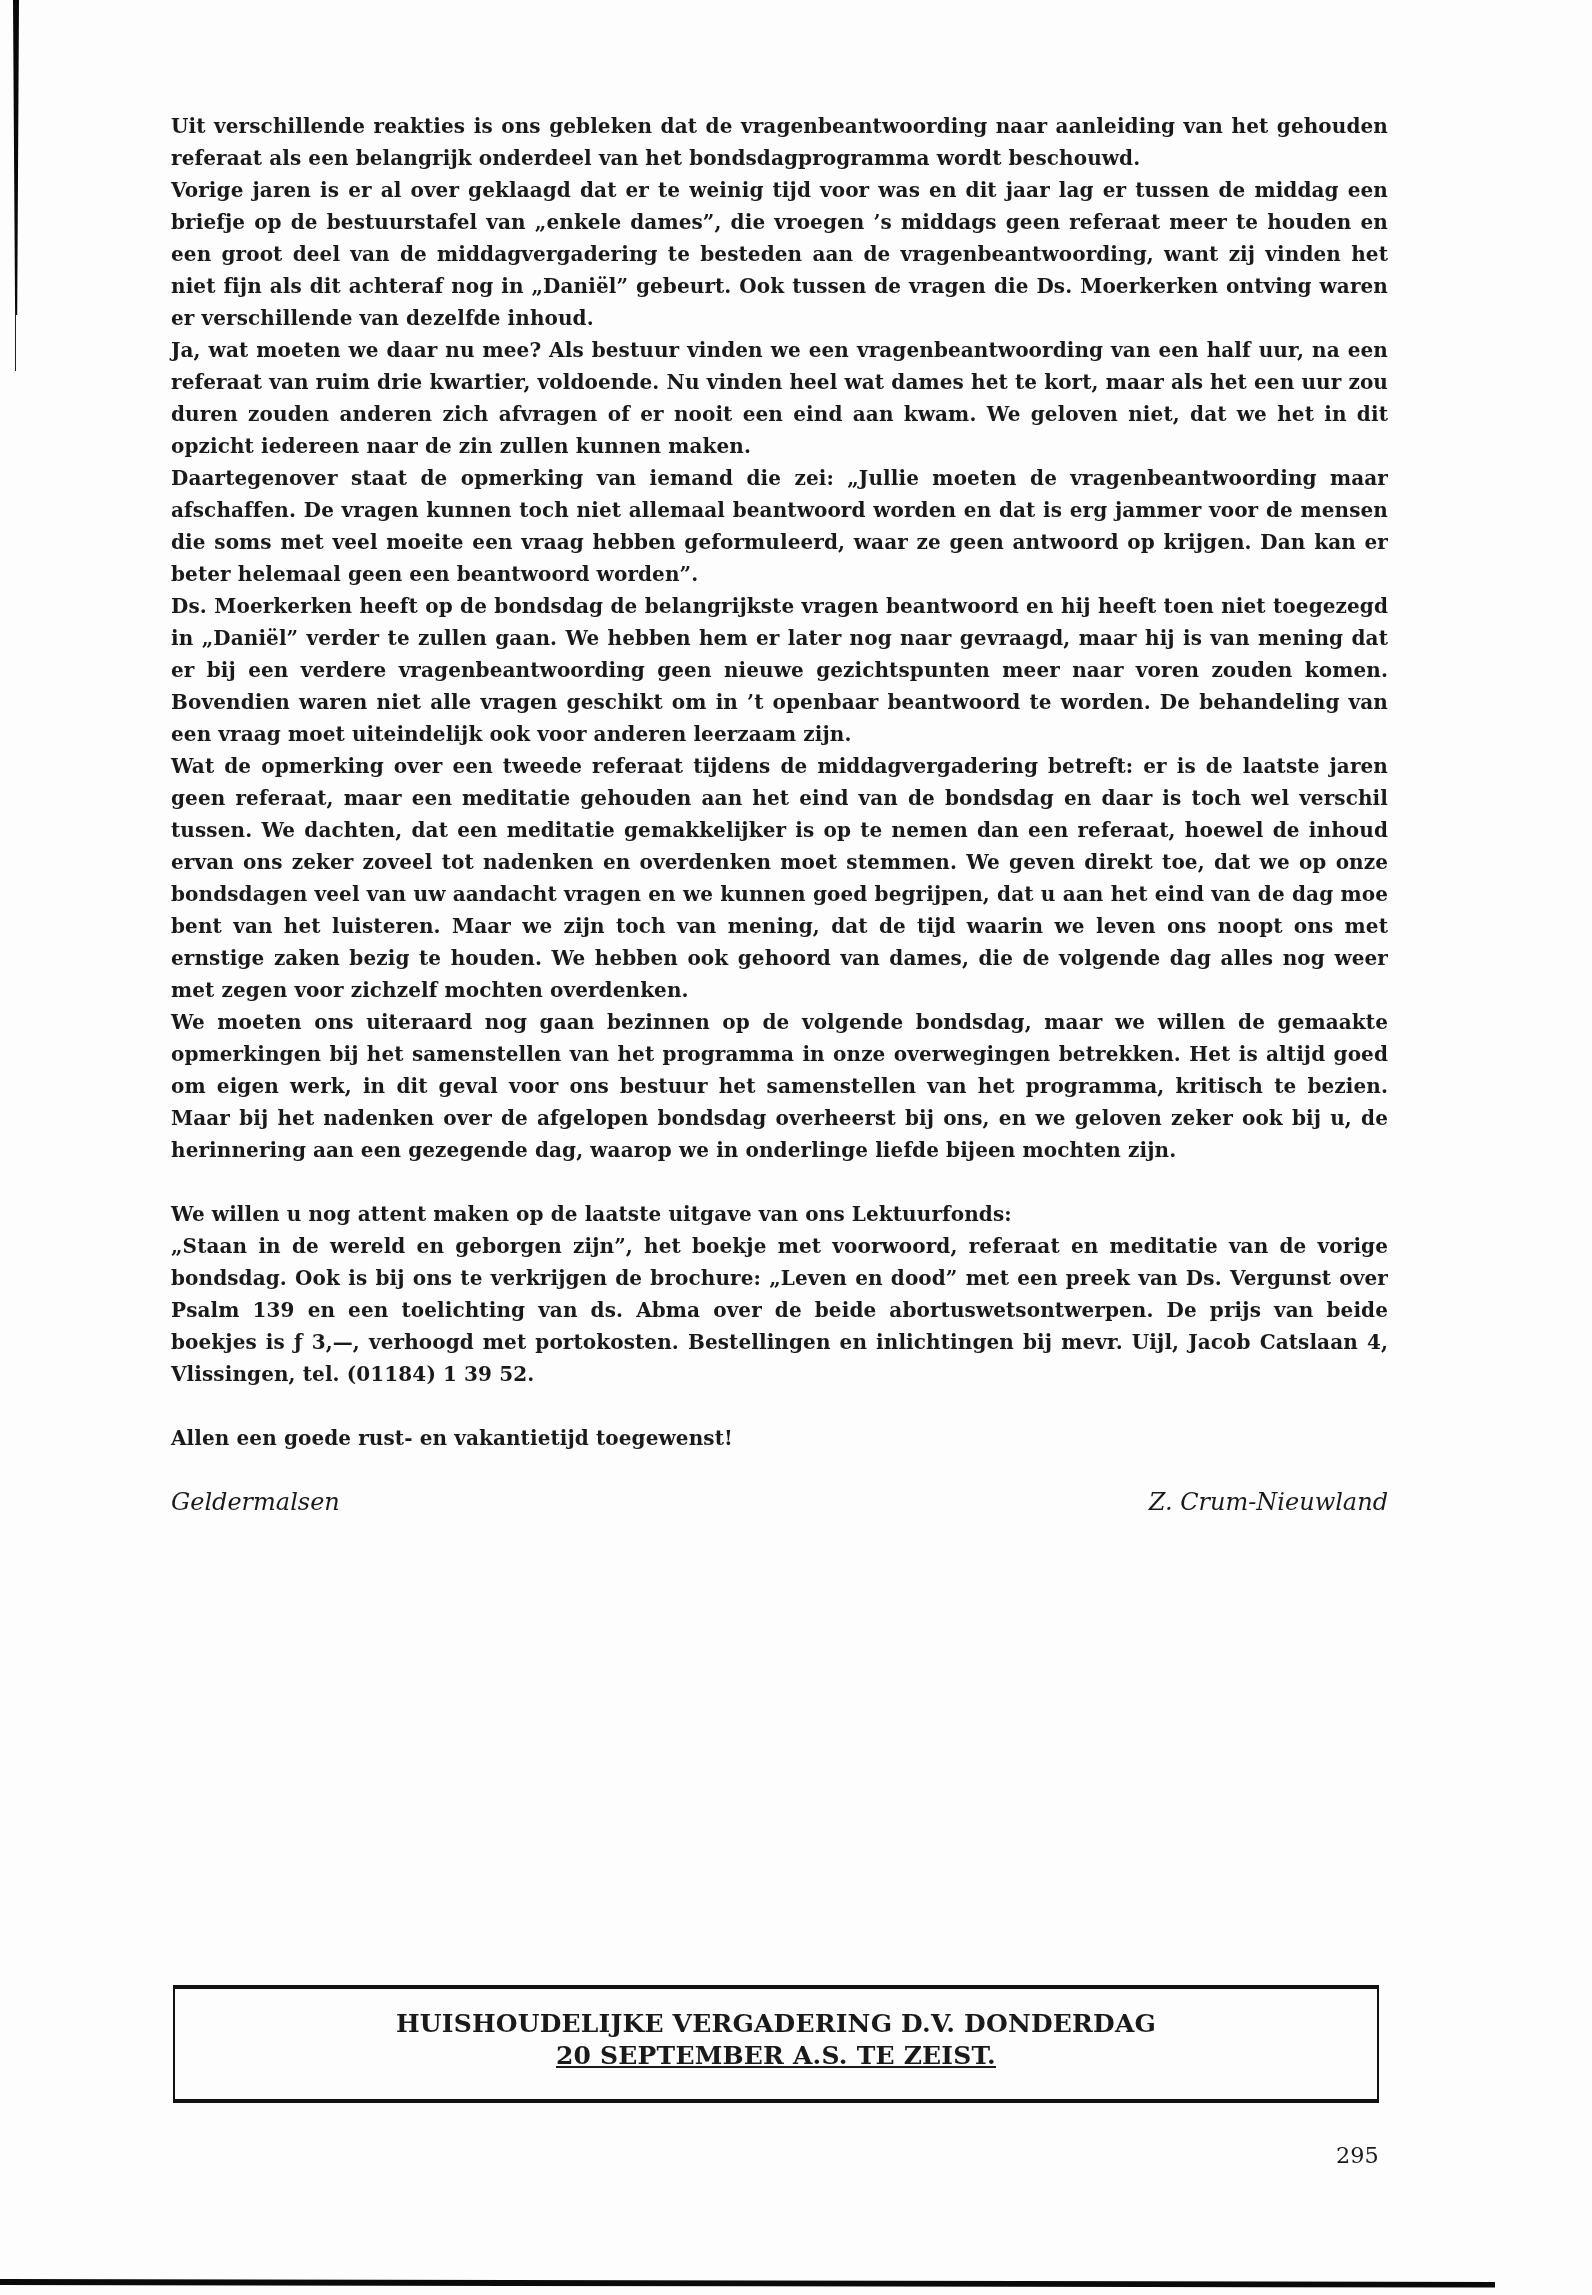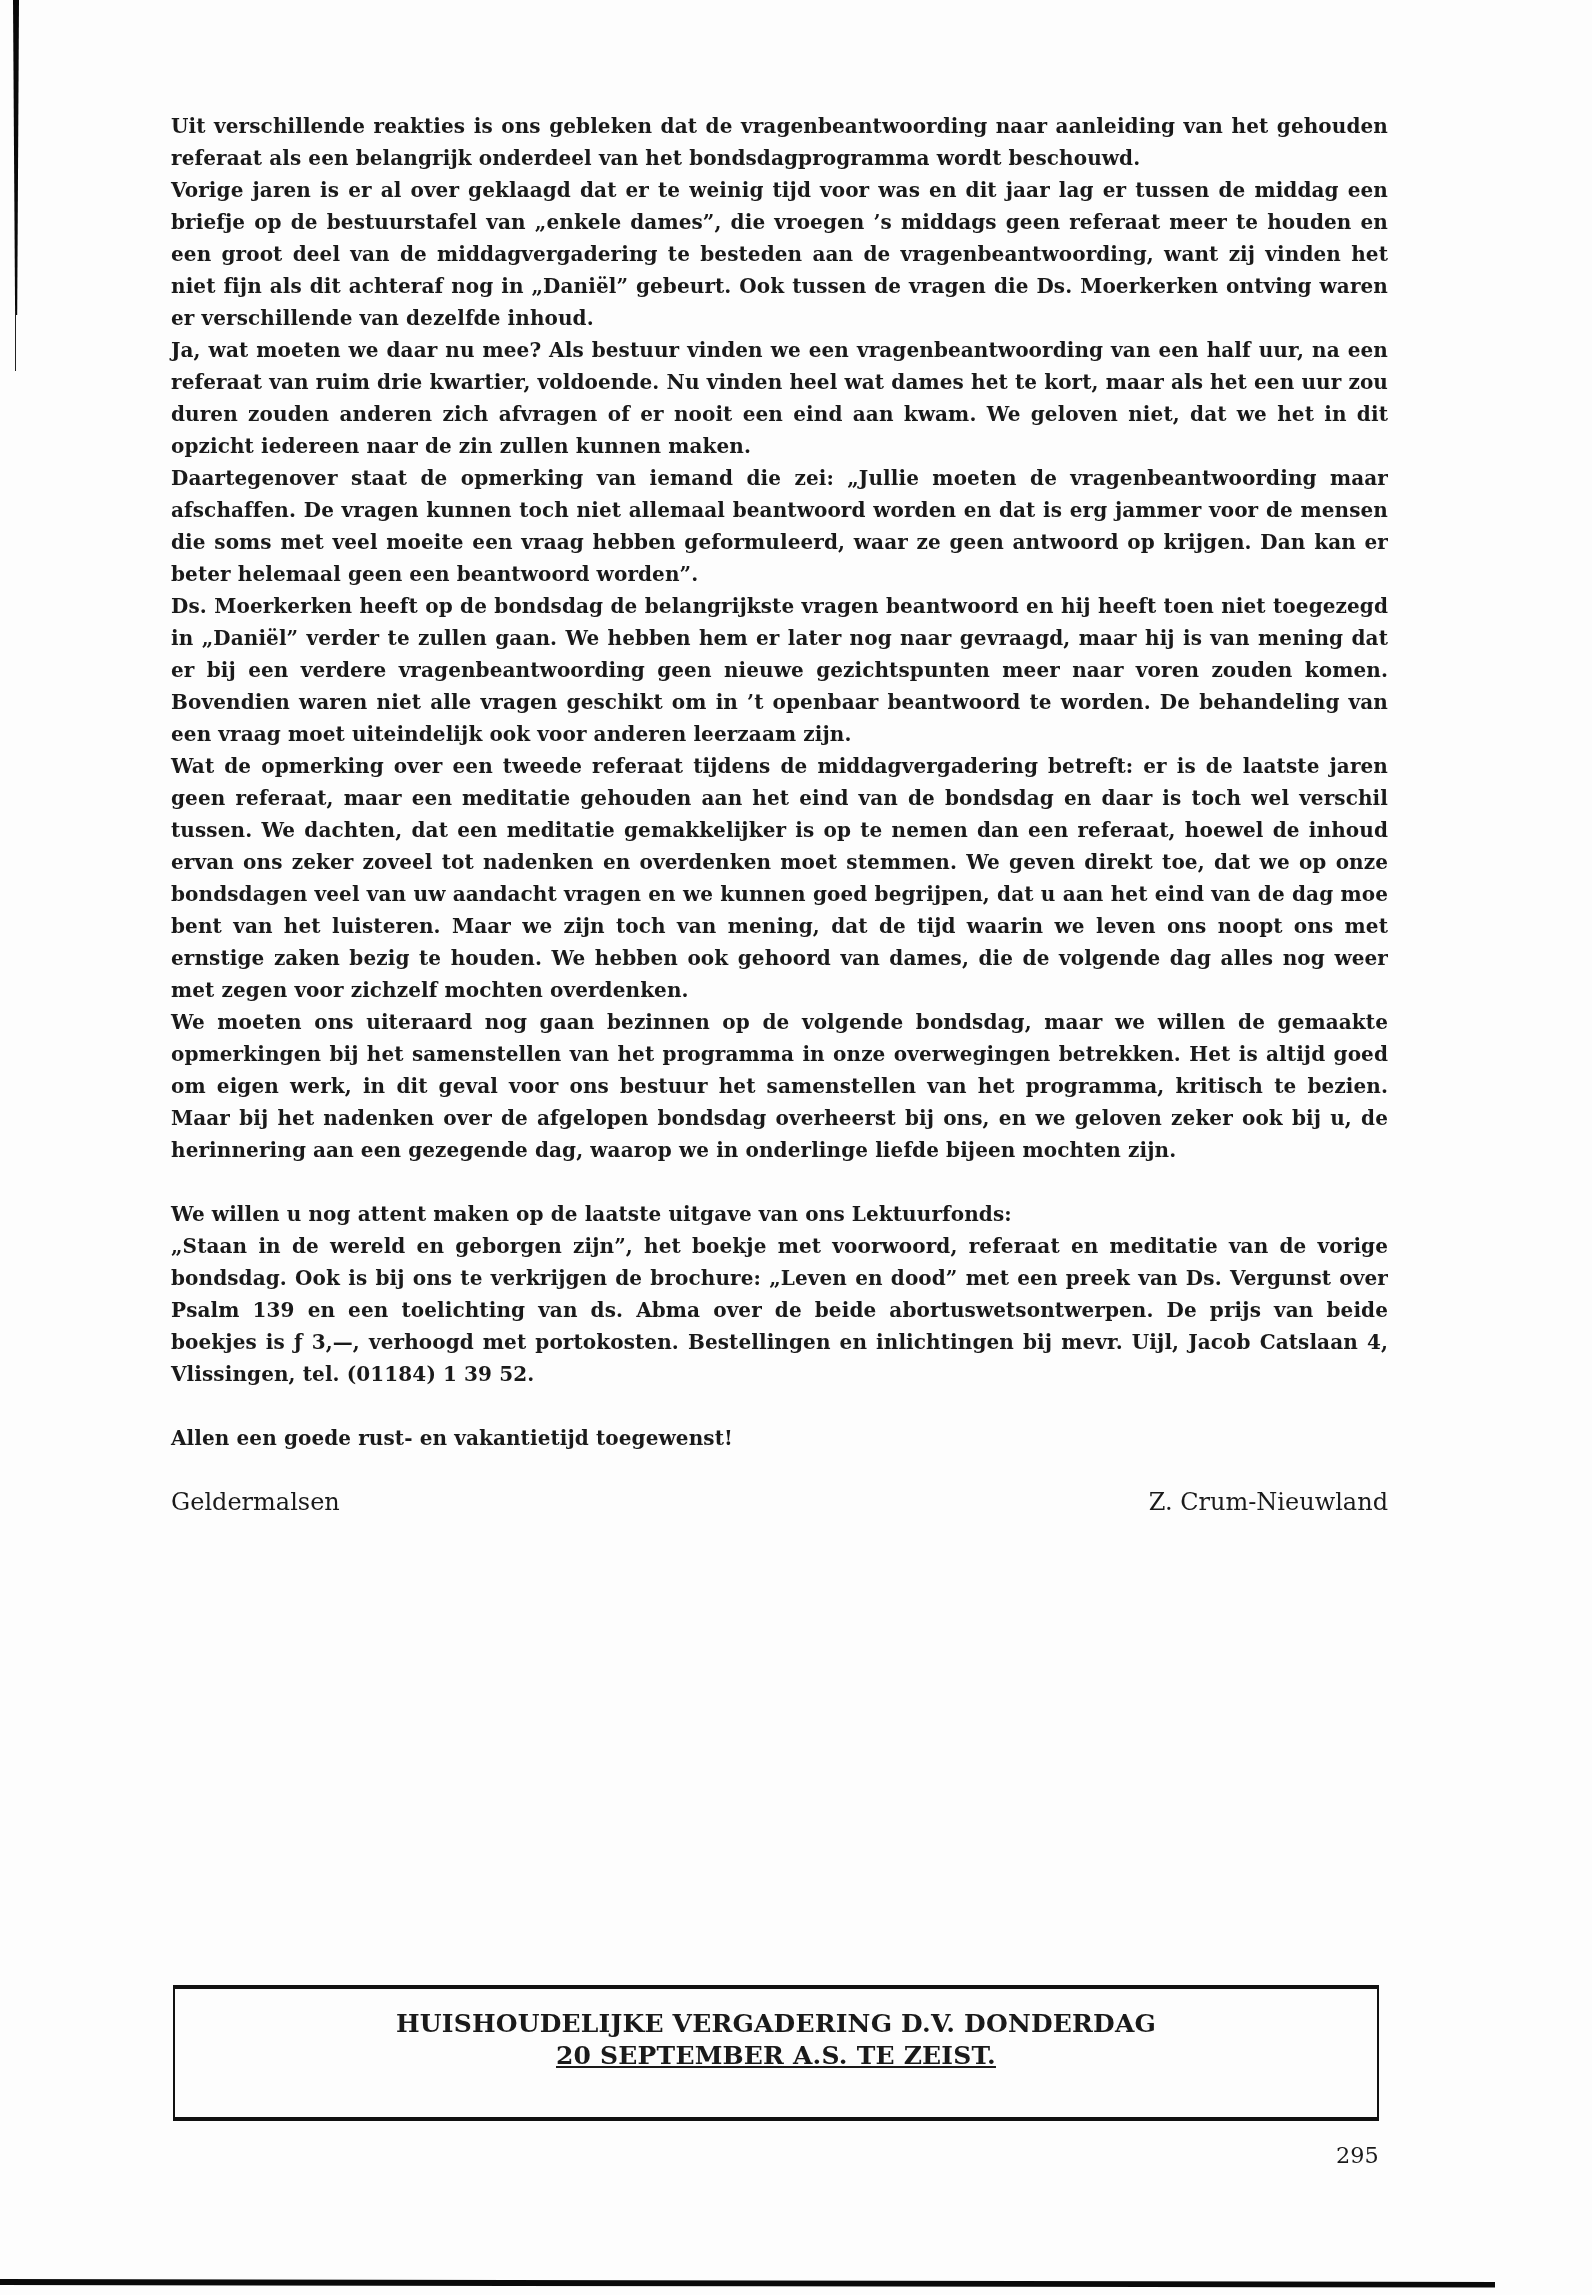--- a/index.html
+++ b/index.html
@@ -28,24 +28,24 @@
     font-family: "DejaVu Serif", serif; font-weight: bold;
     font-size: 29px; letter-spacing: 0.3px; margin: 0 0 31px 0;
   }
   .para {
     font-size: 20px; line-height: 32px; margin: 0; text-align: justify;
     letter-spacing: 0.1px;
     font-weight: bold;
   }
   .gap { height: 32px; }
   .sign-row {
-    display: flex; justify-content: space-between; font-size: 24px; line-height: 32px;
+    display: flex; justify-content: space-between; font-size: 24px; line-height: 32px; font-style: italic;
   }
   .notice-box {
-    position: absolute; left: 173px; top: 1985px; width: 1206px; height: 136px;
+    position: absolute; left: 173px; top: 1985px; width: 1206px; height: 118px;
     border-left: 2.6px solid #111; border-right: 2.6px solid #111;
     border-top: 4.3px solid #111; border-bottom: 4.3px solid #111;
     box-sizing: border-box; text-align: center;
     font-family: "DejaVu Serif", serif; font-weight: bold;
   }
   .notice-line { font-size: 25px; line-height: 31px; letter-spacing: 0.2px; }
   .notice-line.first { margin-top: 19px; }
   .notice-line.second { margin-top: 1px; text-decoration: underline; }
   .page-number {
     position: absolute; left: 1336px; top: 2142px; font-size: 22.4px; font-weight: normal;

